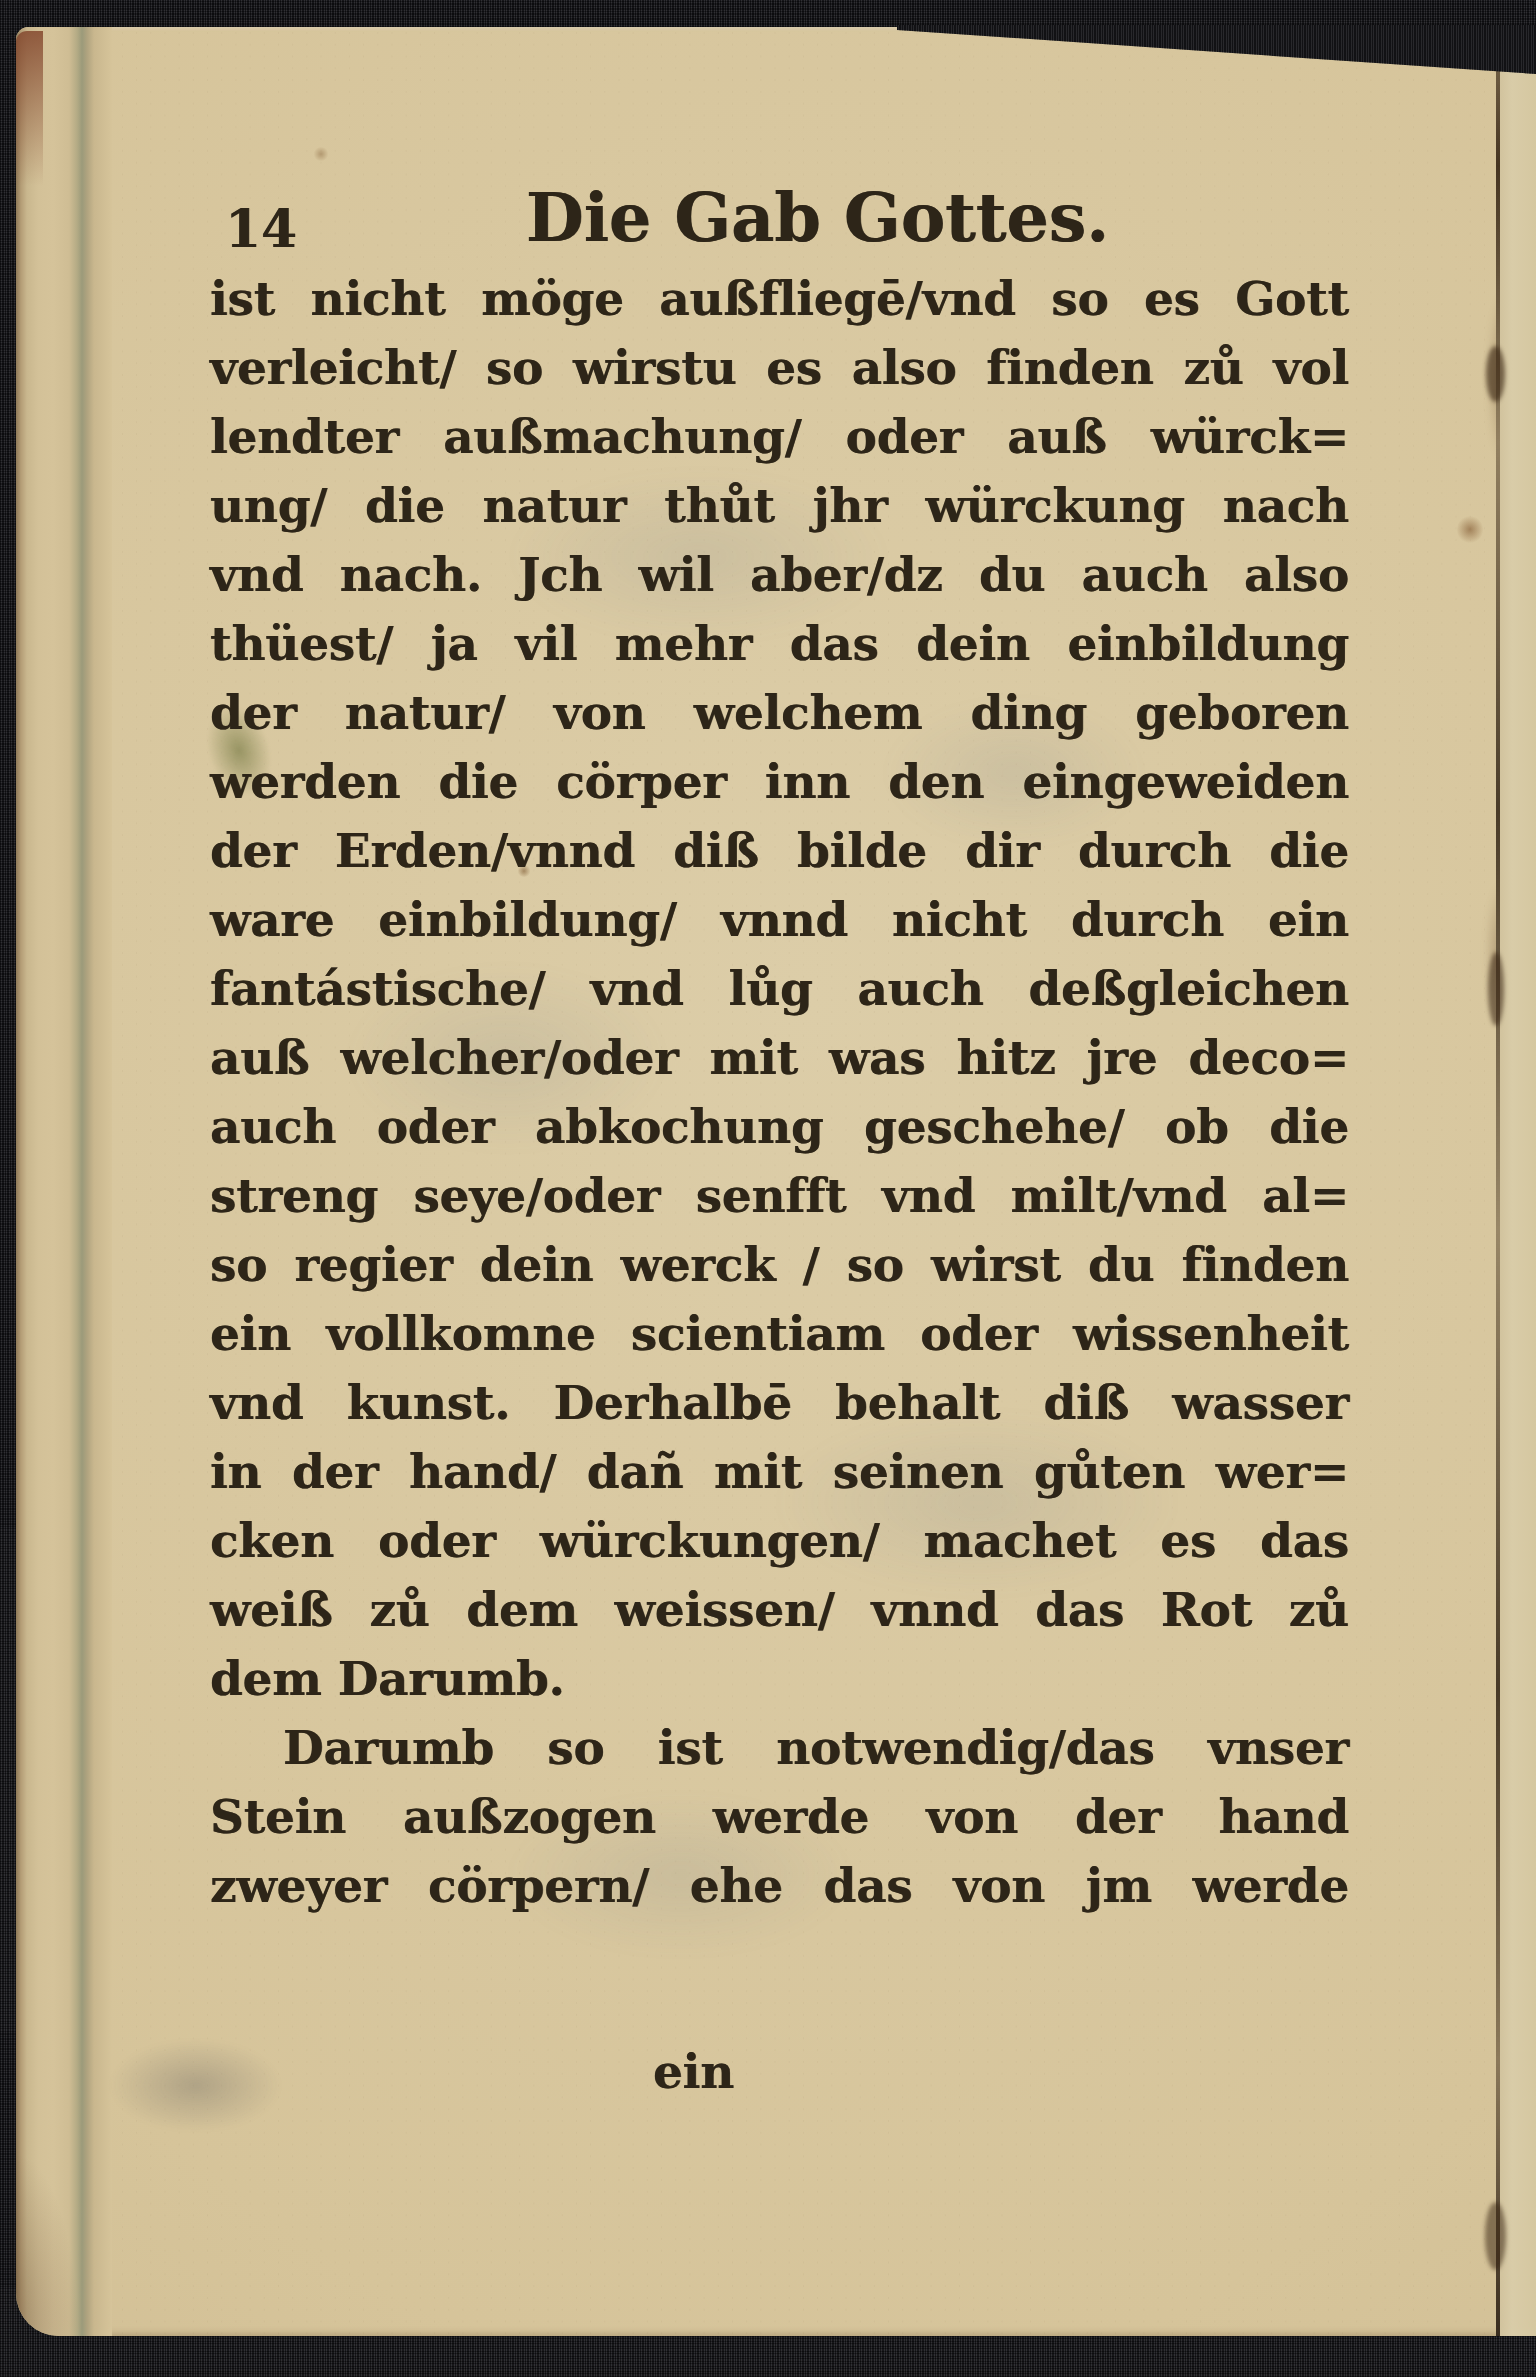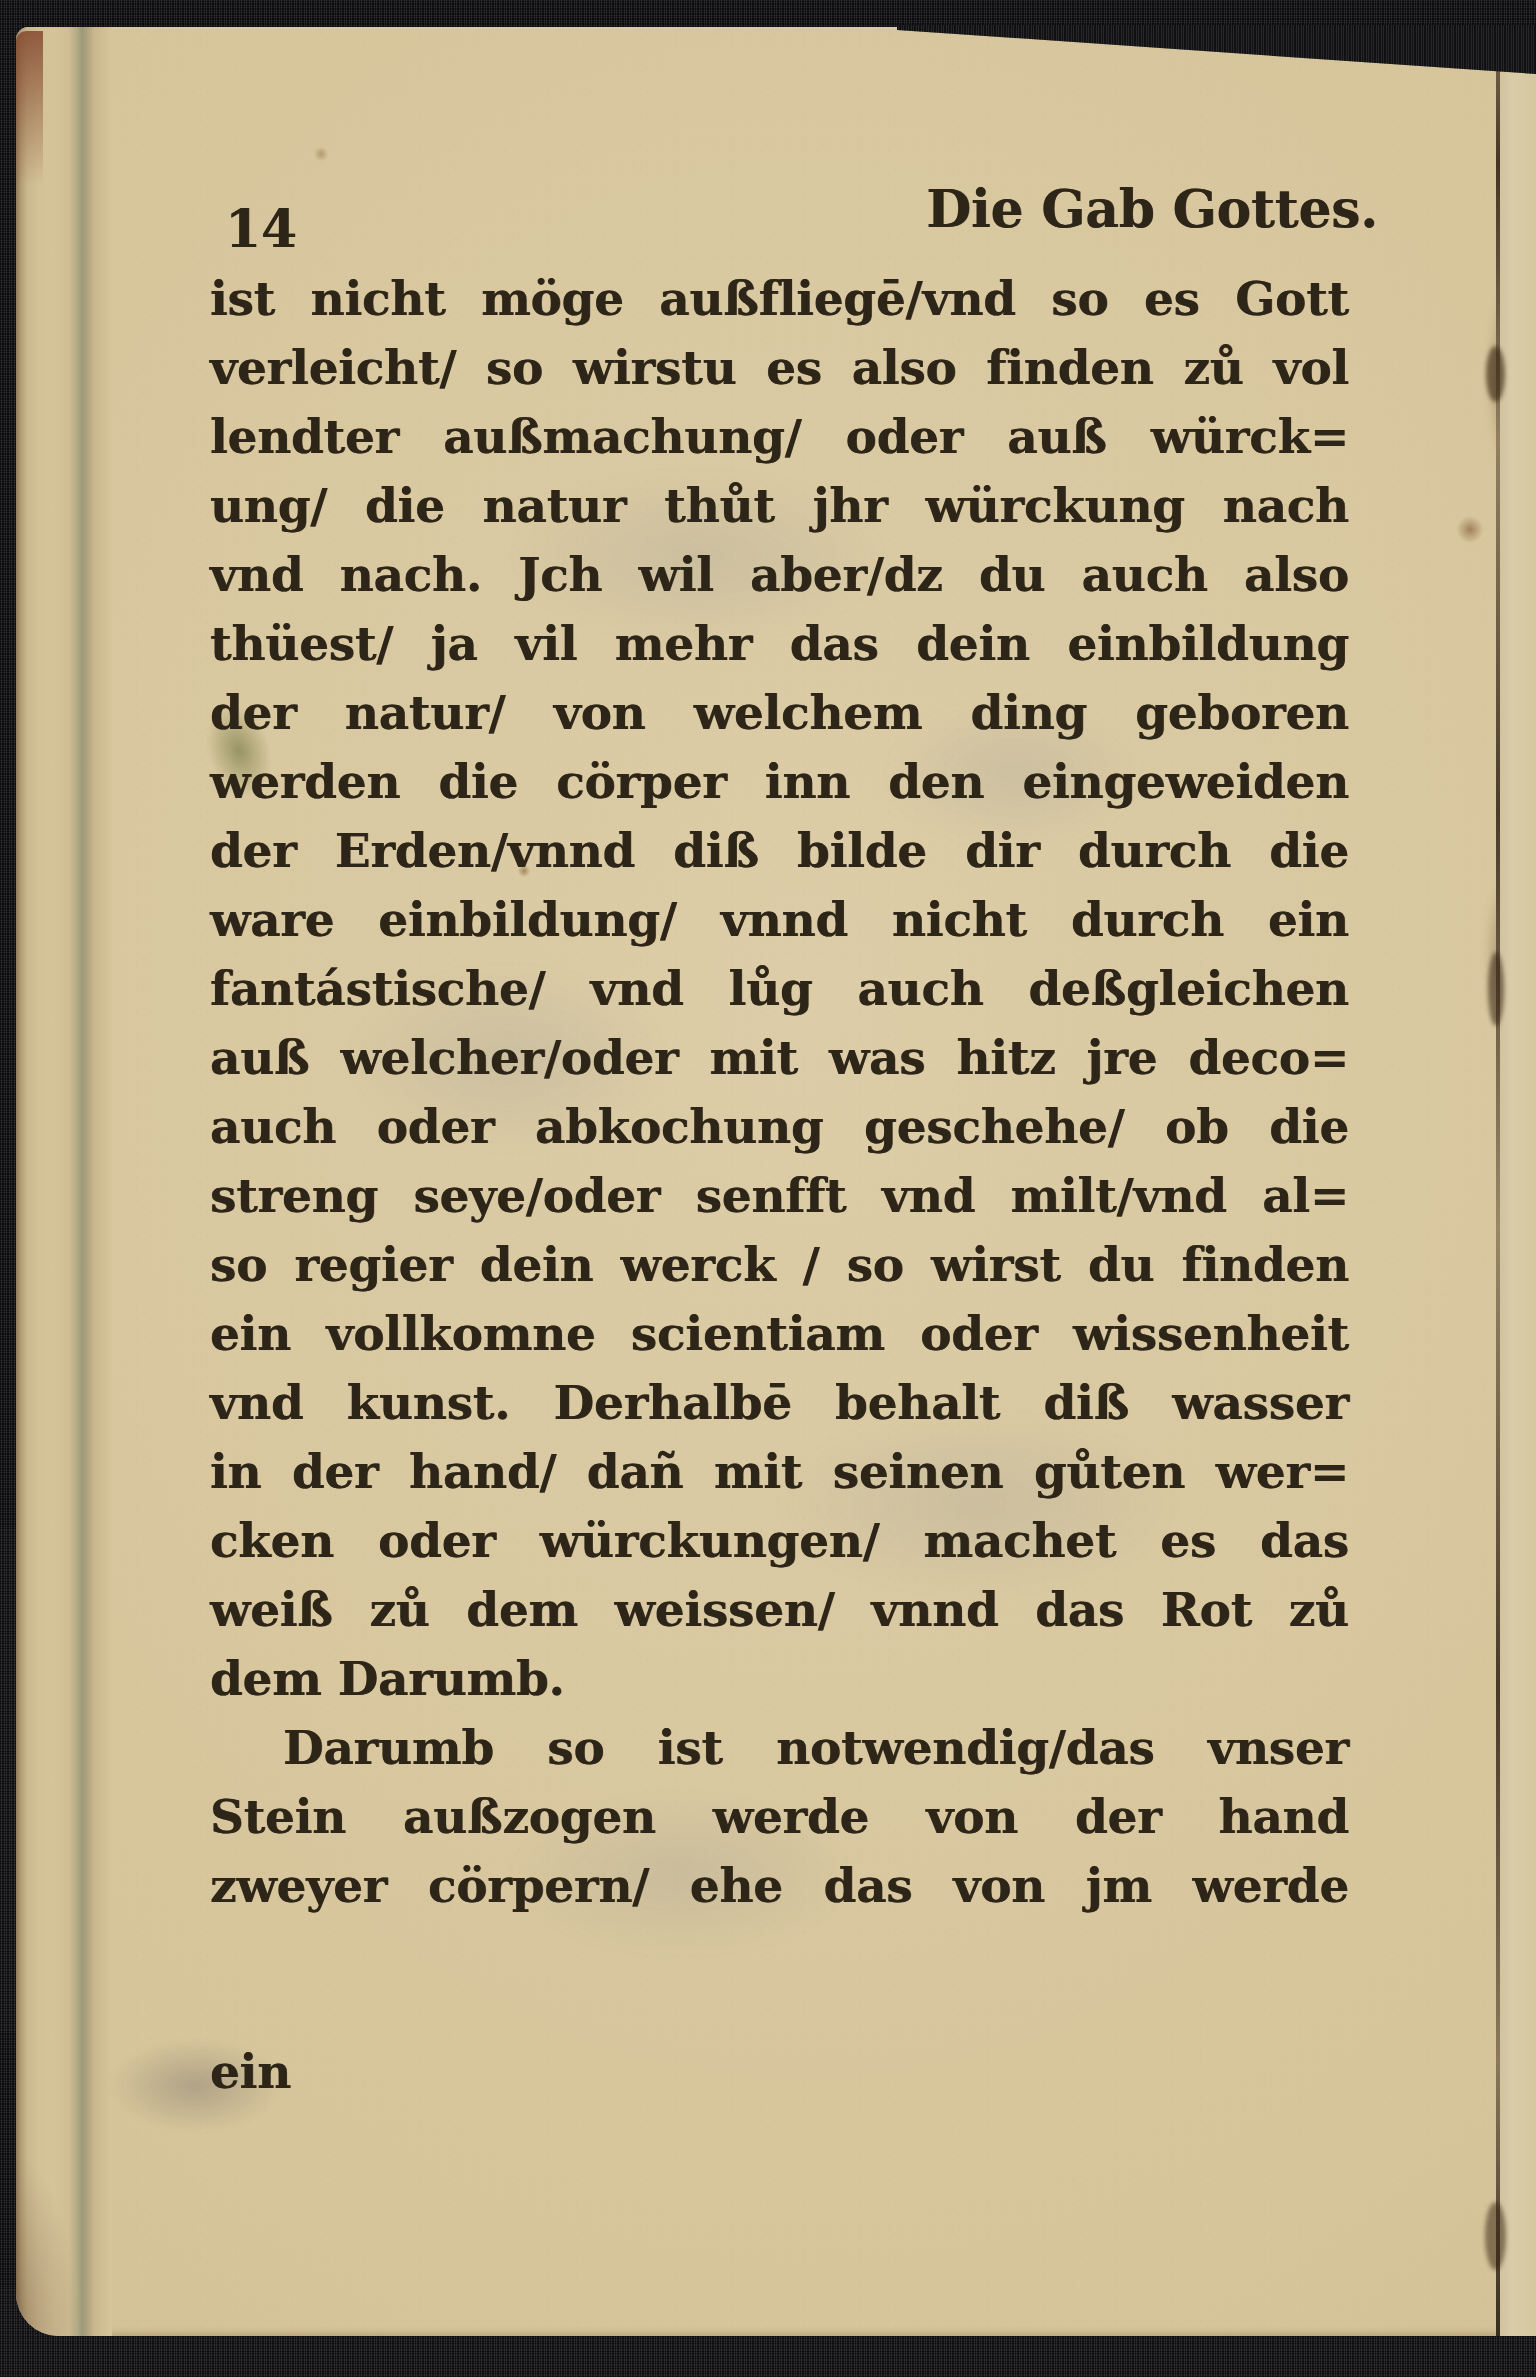--- a/index.html
+++ b/index.html
@@ -91,29 +91,29 @@
   .b1{left:507px;top:470px;width:383px;height:173px;}
   .b2{left:346px;top:965px;width:322px;height:186px;}
   .b3{left:773px;top:1410px;width:408px;height:186px;}
   .b4{left:507px;top:1794px;width:346px;height:161px;}
   .b5{left:884px;top:699px;width:260px;height:148px;}
   
   .ink{color:#2d2518;font-weight:700;letter-spacing:-0.3px;
     text-shadow:0.4px 0.4px 0 rgba(45,37,24,.55), -0.2px -0.2px 0 rgba(45,37,24,.35);}
   .header-row{position:absolute;left:210px;top:178px;width:1137px;height:99px;}
   .page-number{position:absolute;left:15px;top:25px;font-size:52px;line-height:1;}
-  .running-title{position:absolute;left:0;right:16px;top:0;text-align:right;
-    transform:translateX(47px);font-size:52px;line-height:1.2;}
+  .running-title{position:absolute;left:0;right:16px;top:0;text-align:center;
+    transform:translateX(47px);font-size:67px;line-height:1.2;}
   .text-block{position:absolute;left:210px;top:264px;width:1139px;}
   .bl{font-size:47px;line-height:69px;height:69px;
     text-align:justify;text-align-last:justify;}
   .bl.no-just{text-align:left;text-align-last:left;}
   .bl.indent{text-indent:73px;}
   .catchword-row{position:absolute;left:210px;top:2041px;width:1139px;
-    box-sizing:border-box;padding-right:172px;text-align:left;font-size:47px;line-height:62px;}
+    box-sizing:border-box;padding-right:172px;text-align:center;font-size:47px;line-height:62px;}
 </style>
 </head>
 <body>
 
 <div class="scene">
 
   <div class="page"></div>
   <div class="fore-edge"></div>
 
   <div class="bleed b1"></div>

